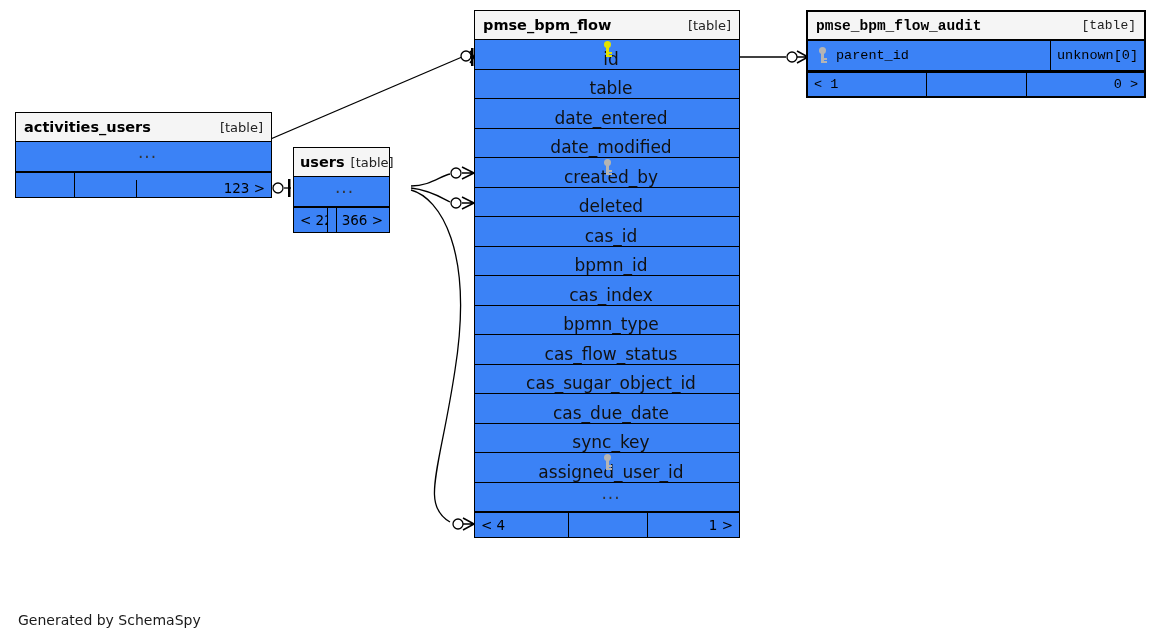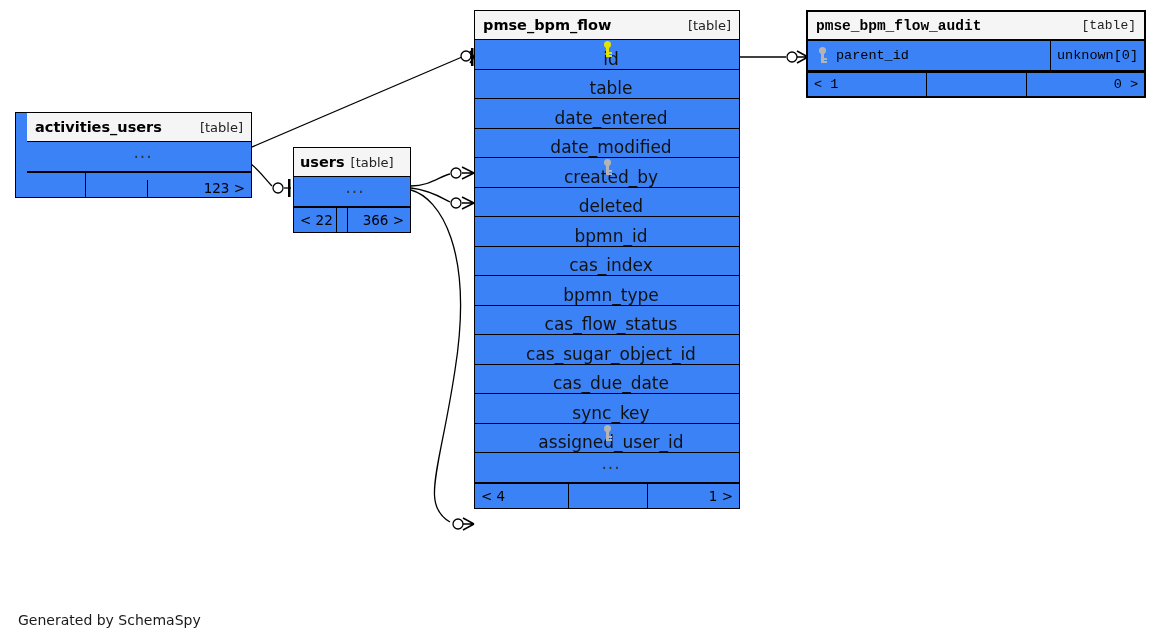--- a/index.html
+++ b/index.html
@@ -209,36 +209,36 @@
       <path d="M474,524 L463,518 M474,524 L463,524 M474,524 L463,530" stroke="#000" stroke-width="1.5" fill="none"></path>
     </g>
 
     <g>
       <path d="M740,57 L786,57" stroke="#000" stroke-width="1.3" fill="none"></path>
       <circle cx="792" cy="57" r="5" fill="#fff" stroke="#000" stroke-width="1.3"></circle>
       <path d="M808,57 L797,51 M808,57 L797,57 M808,57 L797,63" stroke="#000" stroke-width="1.5" fill="none"></path>
     </g>
   </svg>
 
-  <div class="node" style="left:15px; top:112px; width:237px;padding-left:11px;">
+  <div class="node" style="left:15px; top:112px; width:257px;">
     <div class="node-header">
       <span class="tbl-name">activities_users</span>
       <span class="tbl-tag">[table]</span>
     </div>
     <div class="row ellipsis">
       <span>...</span>
     </div>
     <div class="footer">
       <div class="fcell fc-a" style="width:58px;"></div>
       <div class="fcell fc-b" style="width:62px;"></div>
       <div class="fcell fc-c" style="flex:1 1 auto;margin-top:7px;">123 &gt;</div>
     </div>
   </div>
 
-  <div class="node" style="left:293px; top:147px; width:118px;">
+  <div class="node" style="left:293px; top:147px; width:97px;">
     <div class="node-header" style="justify-content:flex-start; padding:0 6px;">
       <span class="tbl-name">users</span>
       <span class="tbl-tag" style="padding-left:6px;">[table]</span>
     </div>
     <div class="row ellipsis" style="padding-left:6px;">
       <span>...</span>
     </div>
     <div class="footer">
       <div class="fcell fc-a" style="width:43px;text-align:right;">&lt; 22</div>
       <div class="fcell fc-b" style="width:12px;"></div>
@@ -278,20 +278,24 @@
           <i class="bow"></i>
           <i class="stem"></i>
           <i class="tooth t1"></i>
           <i class="tooth t2"></i>
         </span>
       <span>created_by</span>
     </div>
     <div class="row">
       <span class="keyslot"></span>
       <span>deleted</span>
+    </div>
+    <div class="row">
+      <span class="keyslot"></span>
+      <span>cas_id</span>
     </div>
     <div class="row">
       <span class="keyslot"></span>
       <span>bpmn_id</span>
     </div>
     <div class="row">
       <span class="keyslot"></span>
       <span>cas_index</span>
     </div>
     <div class="row">

